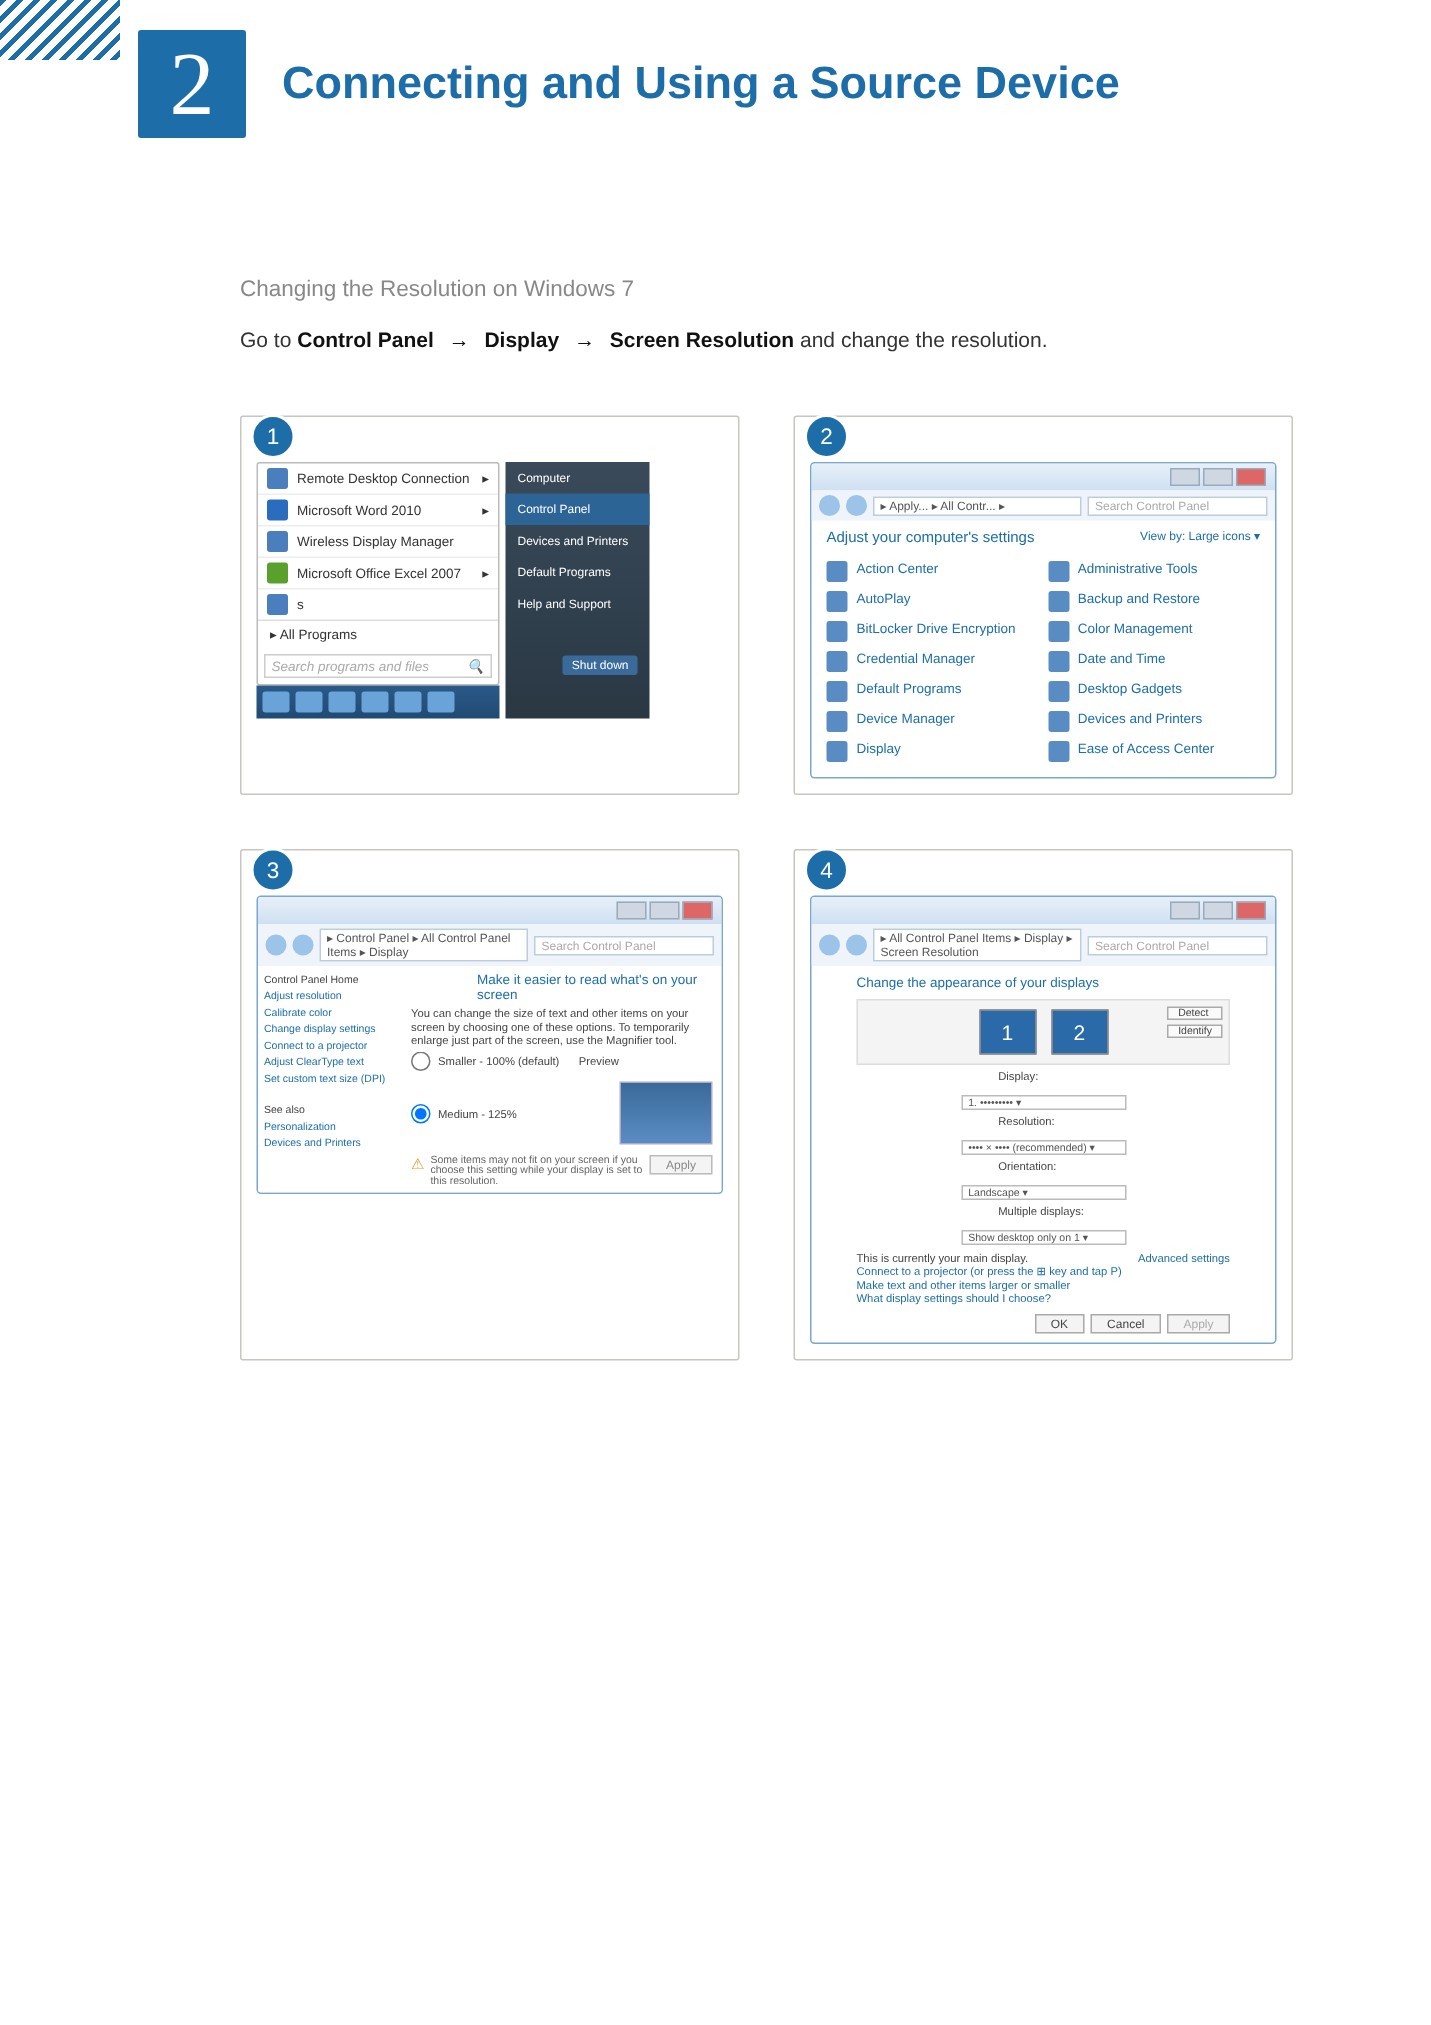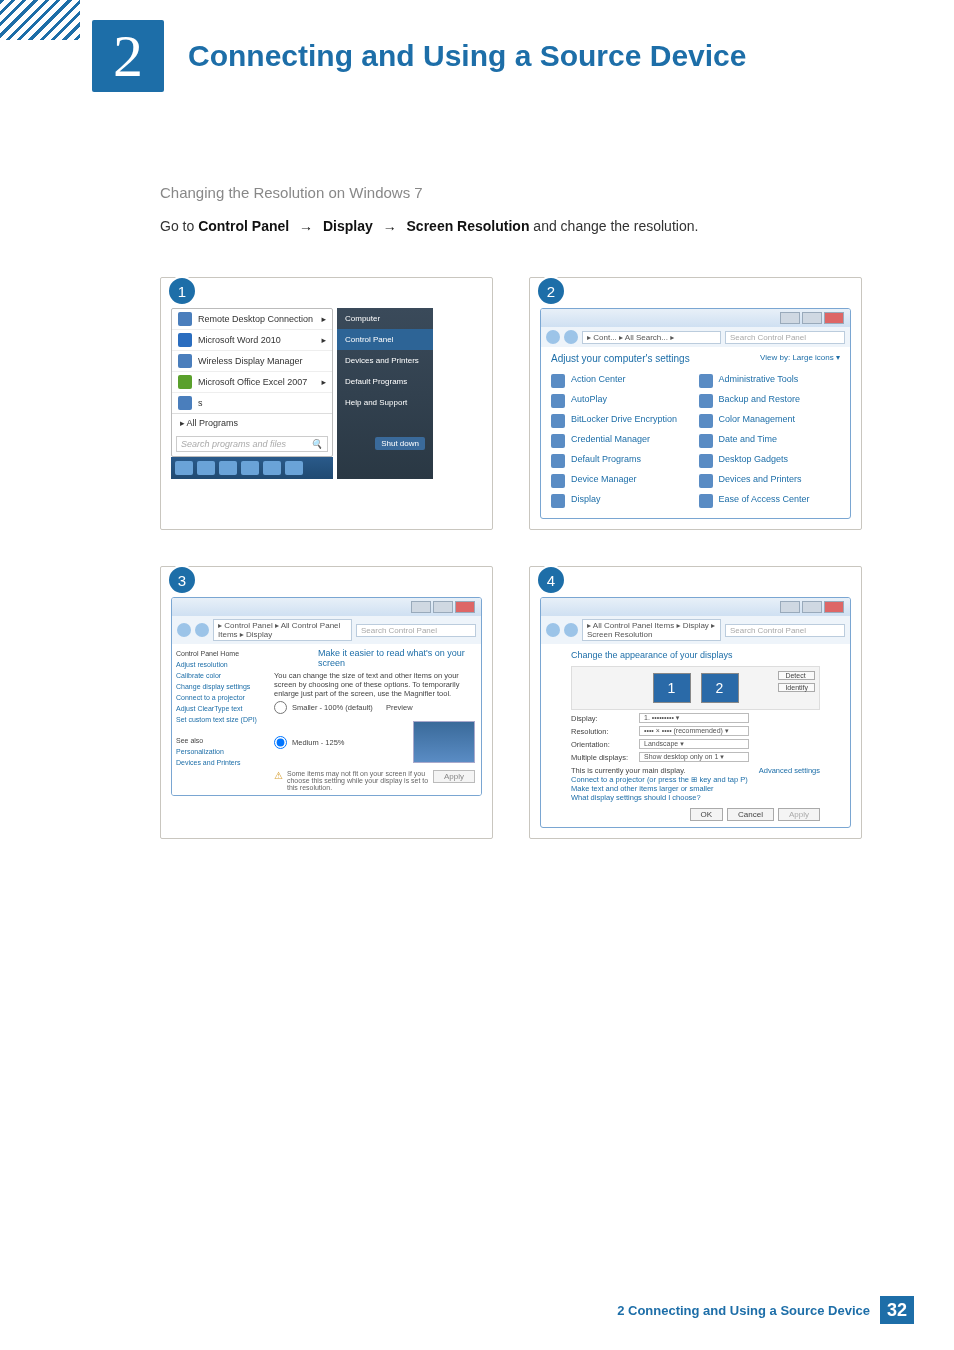--- a/index.html
+++ b/index.html
@@ -159,21 +159,21 @@
   .warn .tri{color:#d8a23a;font-size:10px;}
   .applybtn{float:right;border:1px solid #bbb;padding:1px 10px;font-size:8px;background:#f4f4f4;color:#888;}
 
   
   .fig4body{padding:6px 30px;font-size:7.5px;color:#444;}
   .fig4body .ttl{color:#1d6ea8;font-size:9px;margin-bottom:6px;}
   .monwrap{display:flex;justify-content:center;gap:10px;padding:6px;background:#f4f4f4;border:1px solid #ddd;position:relative;}
   .mon{width:36px;height:28px;background:#2a6aa8;color:#fff;display:flex;align-items:center;justify-content:center;font-size:14px;border:1px solid #888;}
   .monwrap .rbtns{position:absolute;right:4px;top:4px;display:flex;flex-direction:column;gap:3px;}
   .monwrap .rbtns span{border:1px solid #aaa;padding:0 6px;font-size:7px;background:#fafafa;}
-  .kv{display:flex;gap:8px;margin:3px 0;align-items:center;}
+  .kv{display:flex;gap:8px;margin:3px 0;align-items:center;flex-direction:column;}
   .kv .k{width:60px;}
   .kv .v{border:1px solid #bbb;padding:0 4px;min-width:100px;font-size:7px;color:#555;background:#fff;}
   .fig4body a{color:#1d6ea8;}
   .btnrow{display:flex;justify-content:flex-end;gap:4px;margin-top:6px;}
   .btnrow span{border:1px solid #aaa;padding:1px 10px;font-size:8px;background:#f4f4f4;}
   .btnrow span.dim{color:#aaa;}
 
   .footer {
     position: absolute;
     bottom: 26px; right: 40px;
@@ -274,21 +274,21 @@
               <span></span>
               <span class="tbtns">
                 <span></span>
                 <span></span>
                 <span class="x"></span>
               </span>
             </div>
           <div class="addrbar">
             <span class="nav"></span>
               <span class="nav"></span>
-            <span class="crumb">▸ Cont... ▸ All Search... ▸</span>
+            <span class="crumb">▸ Apply... ▸ All Contr... ▸</span>
             <span class="srch">Search Control Panel</span>
           </div>
           <div class="cphead">
             <span>Adjust your computer's settings</span>
             <span class="view">View by:   Large icons ▾</span>
           </div>
           <div class="cpgrid">
             <div class="cpitem">
                 <span class="ic"></span>
                 <span>Action Center</span>
@@ -458,17 +458,13 @@
               <span>Cancel</span>
               <span class="dim">Apply</span>
             </div>
           </div>
         </div>
       </div>
 
     </div>
   </div>
 
-  <div class="footer">
-    <span class="lbl">2 Connecting and Using a Source Device</span>
-    <span class="pg">32</span>
-  </div>
 </div>
 
 </body></html>

